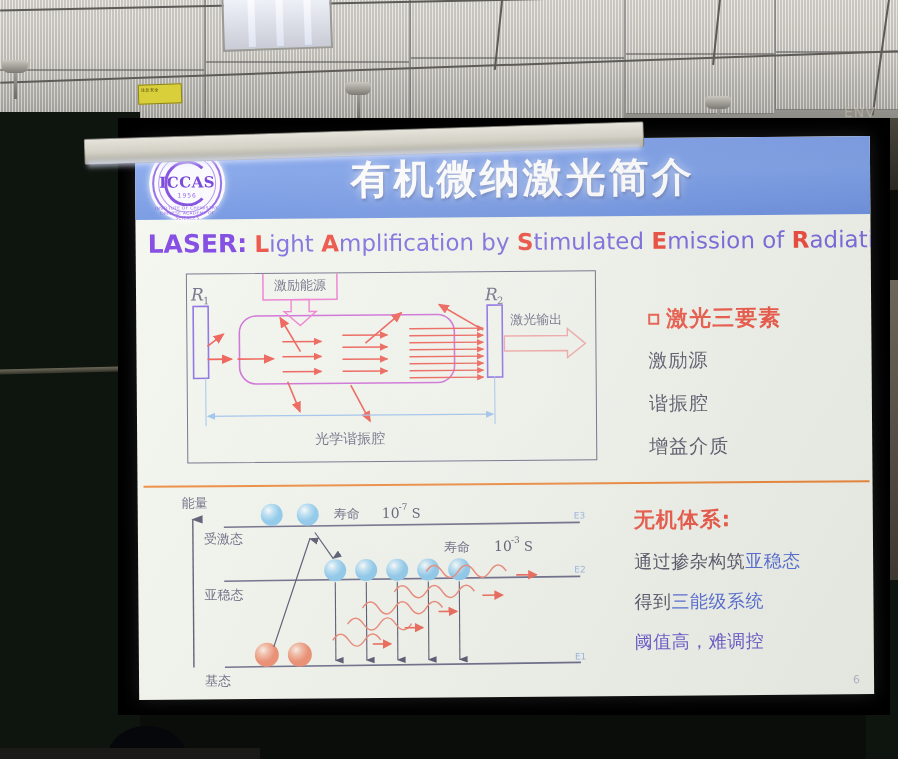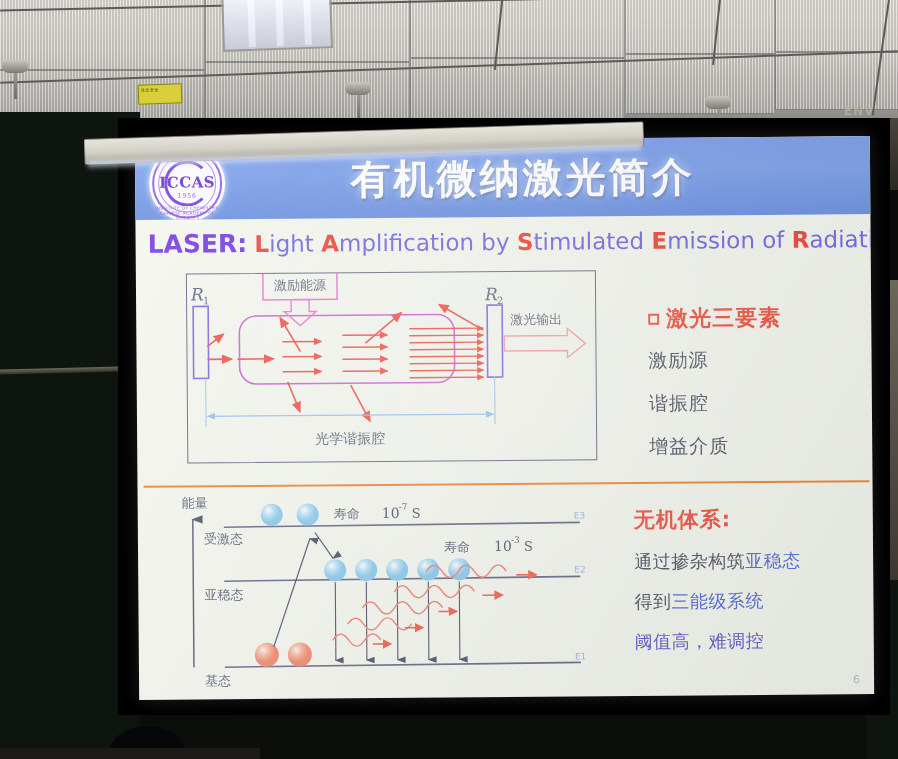--- a/index.html
+++ b/index.html
@@ -28,21 +28,21 @@
                      background:linear-gradient(180deg,#9b9993,#6e6c67); }
   .striplight { position:absolute; border-radius:2px;
                 background:linear-gradient(180deg,#e6e4da 0%,#d3d1c6 55%,#a8a69c 100%);
                 border:1px solid rgba(80,80,76,.55); }
   .striplight .glow { position:absolute; left:2px; right:2px; bottom:-6px; height:8px;
                       background:linear-gradient(180deg,#dfe7ff,rgba(190,205,255,0));
                       filter:blur(2px); }
   .ylabel { position:absolute; width:44px; height:20px; background:#d9cf3a;
             border:1px solid #8a8320; font-size:4px; color:#3a3608; padding:2px;
             line-height:5px; letter-spacing:.5px; }
-  .envtag { position:absolute; color:#b9b4a6; font-size:12px; font-weight:bold;
+  .envtag { position:absolute; color:#b9b4a6; font-size:14px; font-weight:normal;
             letter-spacing:1px; opacity:.75; }
 
   
   .board { position:absolute; background:#0e140e; }
   .chalktray { position:absolute; height:5px;
                background:linear-gradient(180deg,#7d7866,#3a382f); opacity:.85; }
   .rwall { position:absolute; background:linear-gradient(180deg,#4a463c,#2b2822); }
   .rwall2 { position:absolute; background:linear-gradient(180deg,#6d675a,#3d3930); }
   .doorway { position:absolute; background:#0b0b0a; }
 

